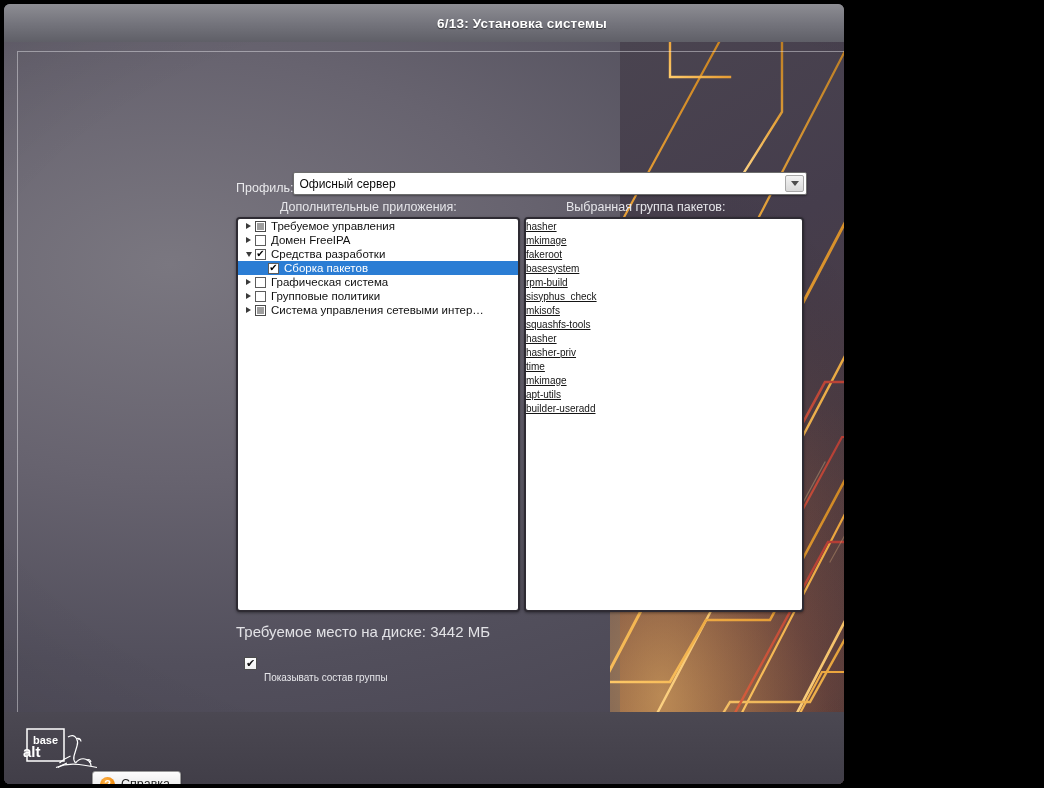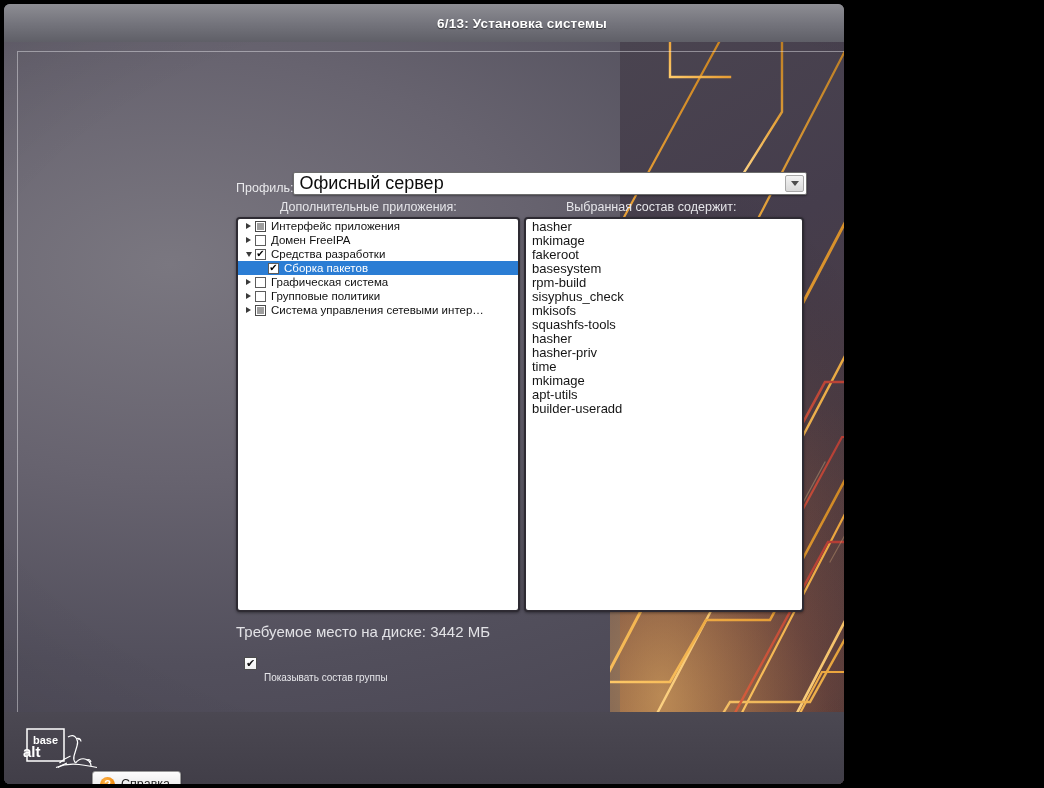--- a/index.html
+++ b/index.html
@@ -74,21 +74,21 @@
 
   
   #form{position:absolute;left:232px;top:92px;width:572px;height:490px;}
 
   #profile-row{position:absolute;left:0;top:38px;display:flex;align-items:flex-end;gap:0;}
   #profile-label{font-size:12.5px;color:#e9e9ec;}
   #profile-combo{position:relative;width:512px;height:21px;background:#fff;
                  border:1px solid #6d6d6d;border-radius:2px;
                  box-shadow:inset 0 1px 0 rgba(255,255,255,.8),0 1px 2px rgba(0,0,0,.35);
                  display:flex;align-items:center;cursor:pointer;}
-  #profile-value{font-size:18px;color:#0d0d0d;padding-left:5px;}
+  #profile-value{font-size:12px;color:#0d0d0d;padding-left:5px;}
   #combo-arrow{position:absolute;right:2px;top:2px;width:17px;height:15px;
                background:linear-gradient(180deg,#f3f3f3 0%,#d9d9d9 100%);
                border:1px solid #a8a8a8;border-radius:2px;
                display:flex;align-items:center;justify-content:center;}
   #combo-arrow .cd{width:0;height:0;border-left:4px solid transparent;
                border-right:4px solid transparent;border-top:5px solid #4d4d4d;}
 
   .col-label{position:absolute;font-size:12.5px;color:#e5e5e9;margin-left:44px;}
   #left-label{left:0;top:66px;}
   #right-label{left:286px;top:66px;}
@@ -111,22 +111,22 @@
   .cbx{width:11px;height:11px;flex:0 0 11px;box-sizing:border-box;
        border:1px solid #5c5c5c;background:#ffffff;margin-right:5px;
        display:flex;align-items:center;justify-content:center;
        font-size:10px;line-height:10px;color:#000;font-weight:bold;}
   .cbx.partial{background:#9e9e9e;border-color:#4a4a4a;
        box-shadow:inset 0 0 0 1px #ffffff;}
   .trow.indent{padding-left:4px;}
   .trow.indent .pad{width:26px;flex:0 0 26px;}
 
   
-  .prow{height:14px;display:flex;align-items:center;font-size:13px;
-        color:#151515;padding-left:6px;white-space:nowrap;}
+  .prow{height:14px;display:flex;align-items:center;font-size:10px;
+        color:#151515;padding-left:0;white-space:nowrap;text-decoration:underline;}
 
   #disk-req{position:absolute;left:0;top:489px;font-size:15px;color:#e2e2e6;}
   #show-grp{position:absolute;left:8px;top:510px;display:flex;align-items:center;gap:7px;cursor:pointer;}
   #show-grp .cbx2{width:13px;height:13px;box-sizing:border-box;border:1px solid #4c4c4c;
         background:linear-gradient(180deg,#ffffff 0%,#f0f0f0 100%);
         display:flex;align-items:center;justify-content:center;
         font-size:11px;line-height:11px;color:#111;font-weight:bold;border-radius:1px;}
   #show-grp .lbl2{font-size:10px;color:#e6e6ea;margin-top:28px;}
 </style>
 </head>
@@ -211,30 +211,30 @@
           <div id="profile-label">Профиль:</div>
           <div id="profile-combo">
             <div id="profile-value">Офисный сервер</div>
             <div id="combo-arrow">
                 <span class="cd"></span>
               </div>
           </div>
         </div>
 
         <div id="left-label" class="col-label">Дополнительные приложения:</div>
-        <div id="right-label" class="col-label">Выбранная состав содержит:</div>
+        <div id="right-label" class="col-label">Выбранная группа пакетов:</div>
 
         <div id="tree-box" class="listbox">
           <div id="tree-rows">
               <div class="trow">
                 <span class="twist">
                   <i class="arrow-r"></i>
                 </span>
                 <span class="cbx partial"></span>
-                <span>Интерфейс приложения</span>
+                <span>Требуемое управления</span>
               </div>
               <div class="trow">
                 <span class="twist">
                   <i class="arrow-r"></i>
                 </span>
                 <span class="cbx"></span>
                 <span>Домен FreeIPA</span>
               </div>
               <div class="trow">
                 <span class="twist">

